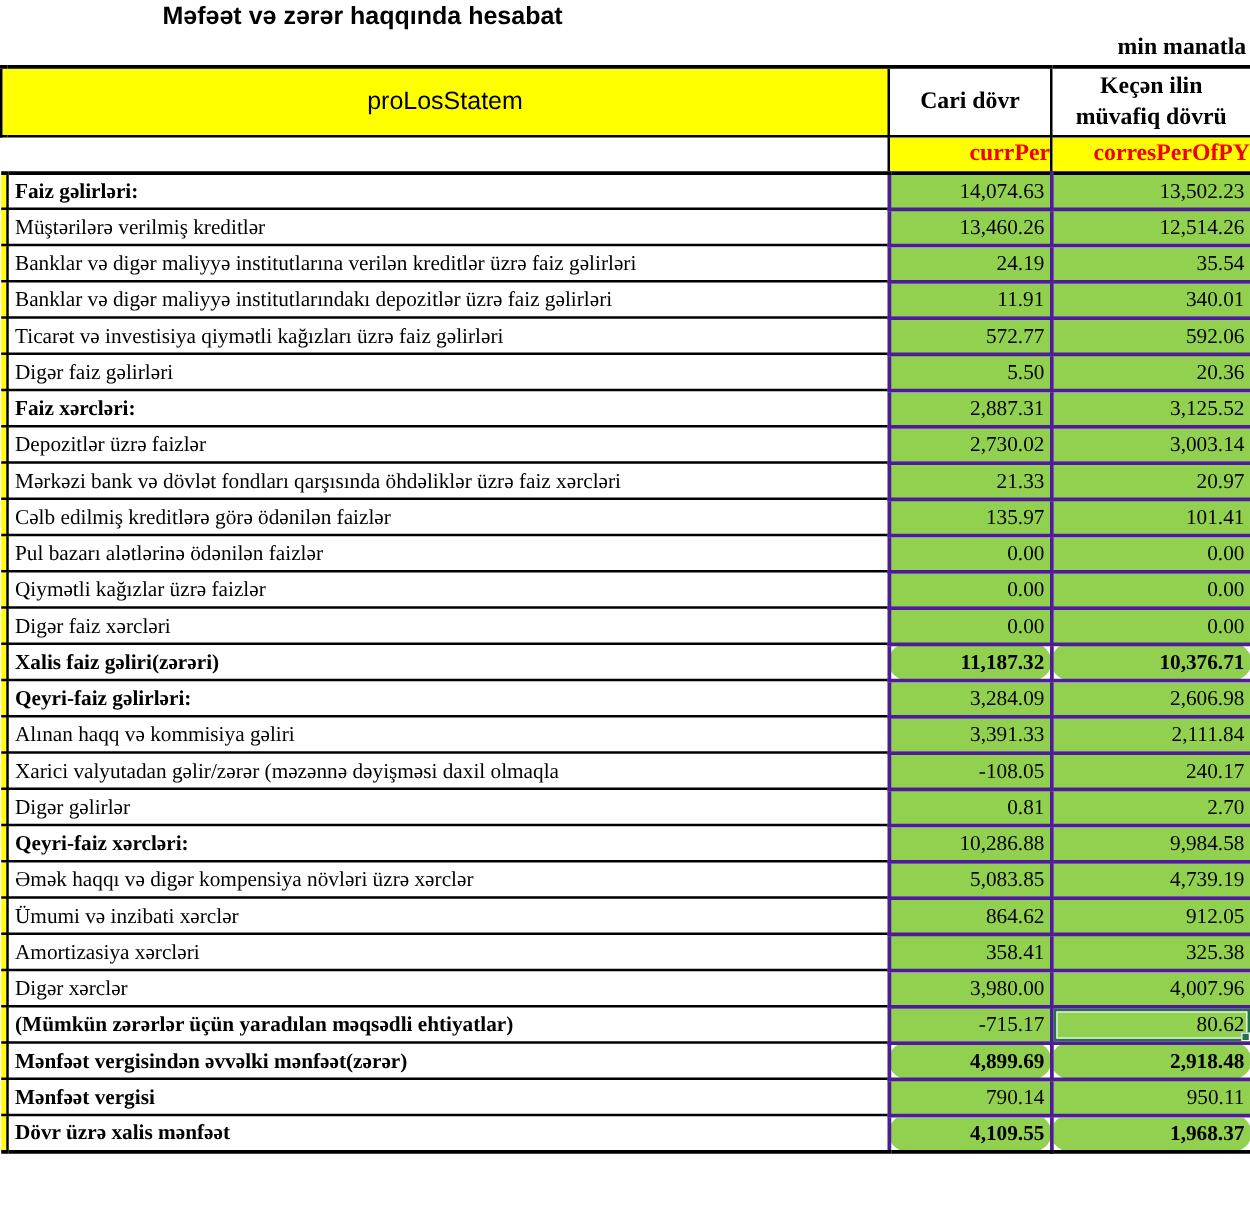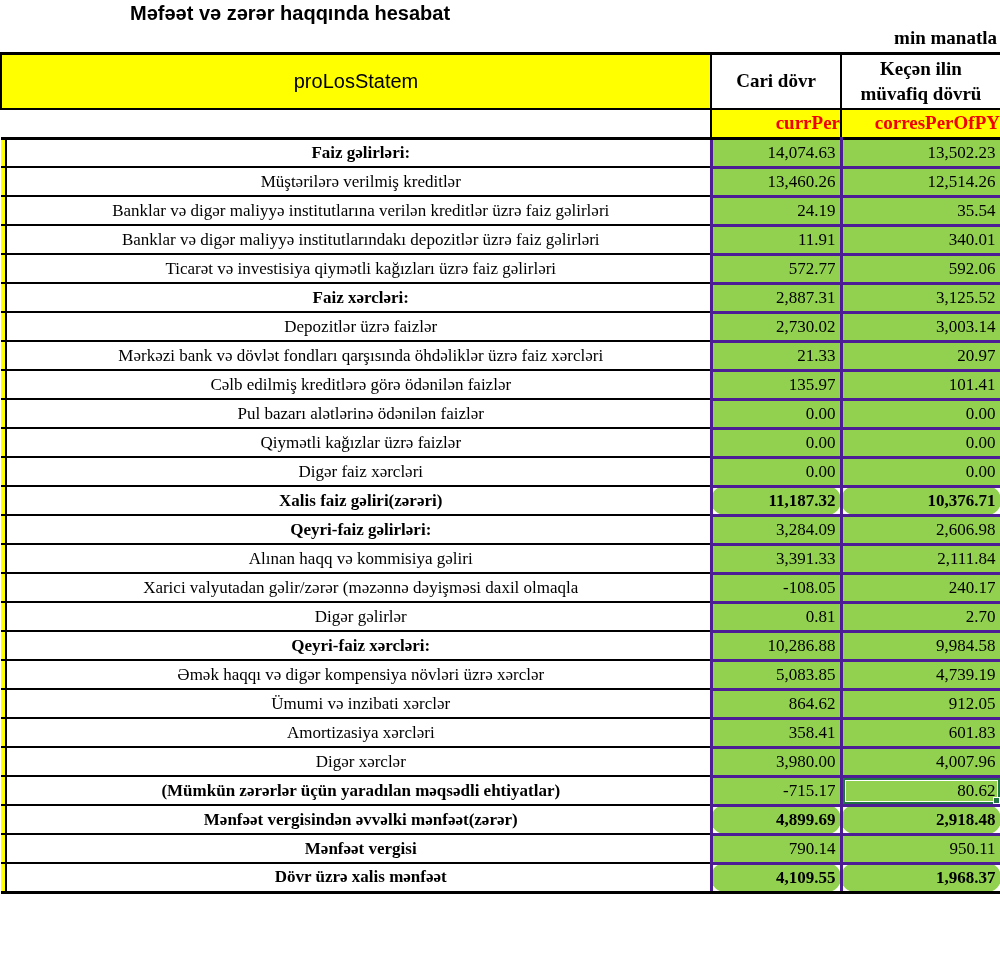--- a/index.html
+++ b/index.html
@@ -46,21 +46,21 @@
   td.c-curr, td.c-prior {
     background:var(--header_fill); color:var(--code_text);
     border:2px solid #000; text-align:right; font-weight:bold; font-size:19px;
   }
 
   
   tbody#data-rows tr { height:29px; }
   td.stripe { background:var(--header_fill); border:2px solid #000; border-left:none; }
   td.lab {
     background:#fff; border:2px solid #000;
-    text-align:center; padding-left:5px; font-size:17px;
+    text-align:left; padding-left:5px; font-size:17px;
   }
   td.val {
     background:var(--value_fill); border:3px solid #4c1d95;
     text-align:right; padding-right:4px; font-size:17px;
   }
   tr.bold-label td.lab { font-weight:bold; }
   tr.bold-values td.val { font-weight:bold;border-radius:14px; }
   tbody#data-rows tr:first-child td { border-top:3px solid #000; }
   tbody#data-rows tr:last-child  td { border-bottom:3px solid #000; }
 
@@ -137,20 +137,26 @@
         <td class="lab">Banklar və digər maliyyə institutlarındakı depozitlər üzrə faiz gəlirləri</td>
         <td class="val">11.91</td>
         <td class="val">340.01</td>
       </tr>
       <tr>
         <td class="stripe"></td>
         <td class="lab">Ticarət və investisiya qiymətli kağızları üzrə faiz gəlirləri</td>
         <td class="val">572.77</td>
         <td class="val">592.06</td>
       </tr>
+      <tr>
+        <td class="stripe"></td>
+        <td class="lab">Digər faiz gəlirləri</td>
+        <td class="val">5.50</td>
+        <td class="val">20.36</td>
+      </tr>
       <tr class="bold-label">
         <td class="stripe"></td>
         <td class="lab">Faiz xərcləri:</td>
         <td class="val">2,887.31</td>
         <td class="val">3,125.52</td>
       </tr>
       <tr>
         <td class="stripe"></td>
         <td class="lab">Depozitlər üzrə faizlər</td>
         <td class="val">2,730.02</td>
@@ -231,21 +237,21 @@
       <tr>
         <td class="stripe"></td>
         <td class="lab">Ümumi və inzibati xərclər</td>
         <td class="val">864.62</td>
         <td class="val">912.05</td>
       </tr>
       <tr>
         <td class="stripe"></td>
         <td class="lab">Amortizasiya xərcləri</td>
         <td class="val">358.41</td>
-        <td class="val">601.83</td>
+        <td class="val">325.38</td>
       </tr>
       <tr>
         <td class="stripe"></td>
         <td class="lab">Digər xərclər</td>
         <td class="val">3,980.00</td>
         <td class="val">4,007.96</td>
       </tr>
       <tr class="bold-label">
         <td class="stripe"></td>
         <td class="lab">(Mümkün zərərlər üçün yaradılan məqsədli ehtiyatlar)</td>

